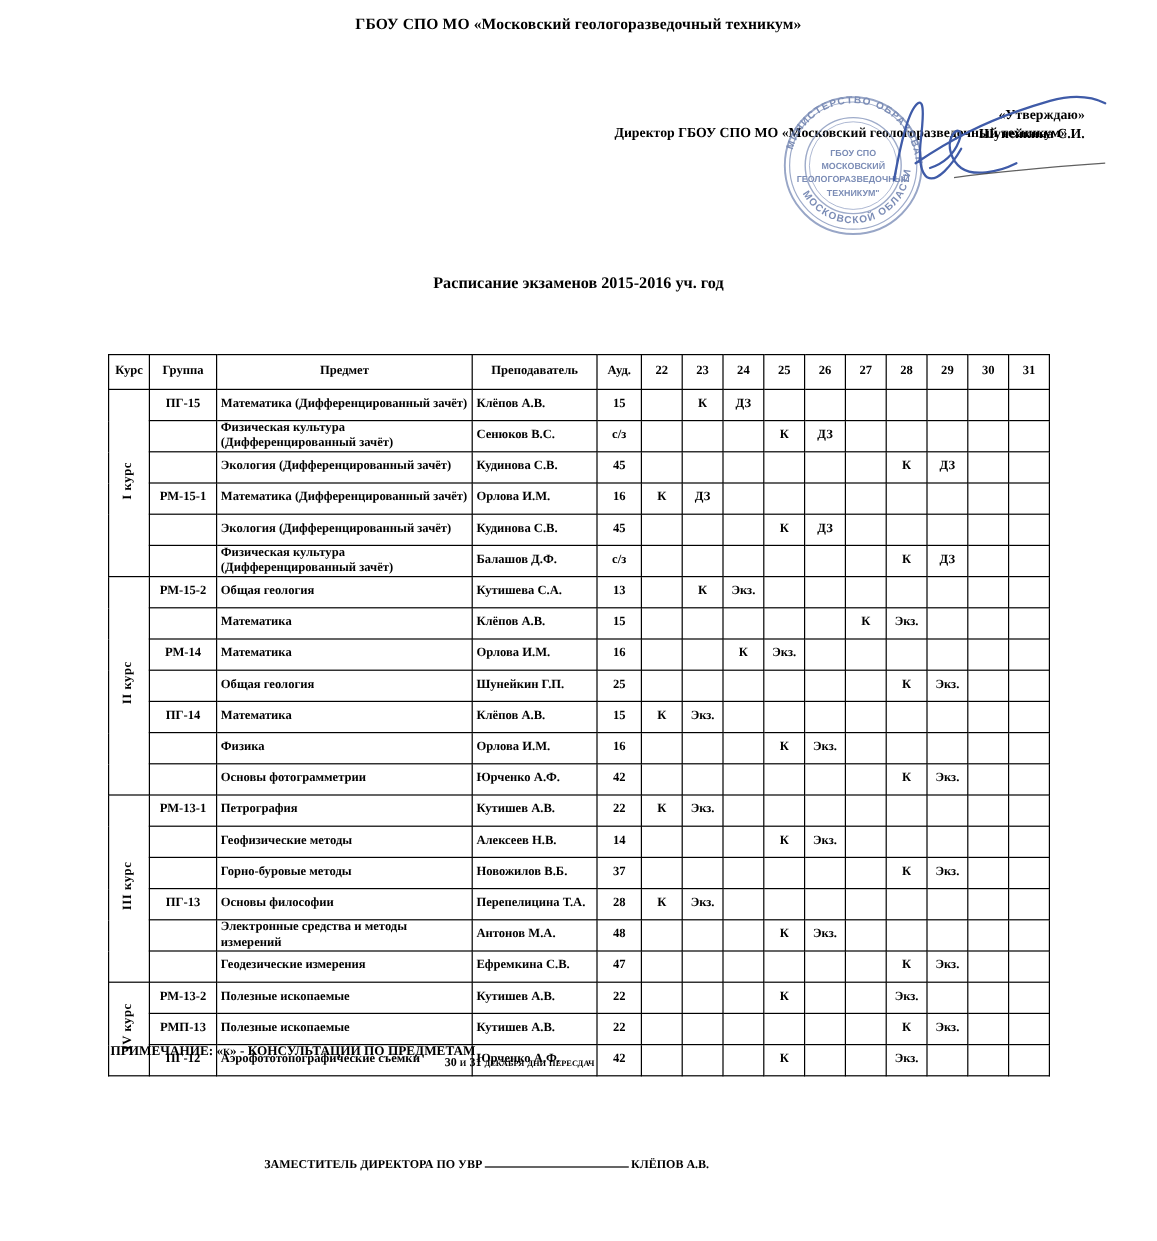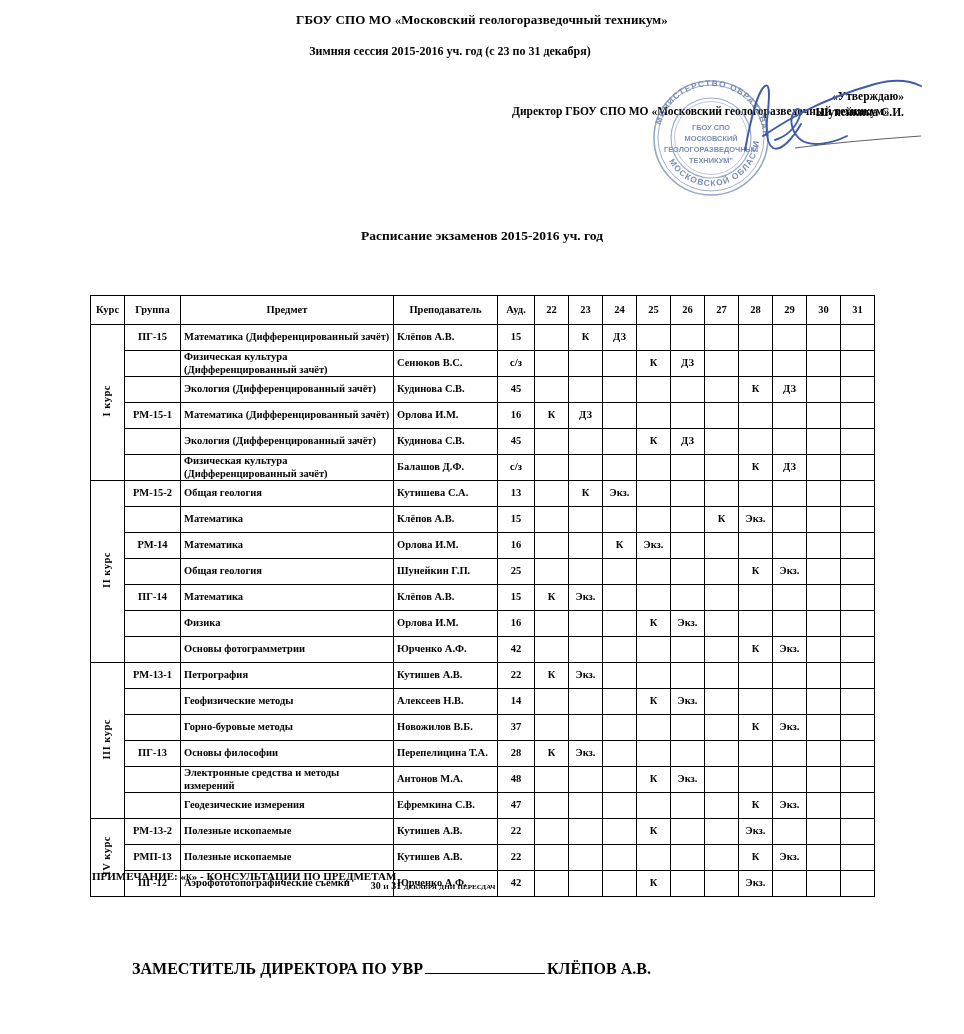--- a/index.html
+++ b/index.html
@@ -178,44 +178,43 @@
     left: 0;
     top: 880px;
     width: 866px;
     text-align: center;
     font-size: 10px;
     font-weight: bold;
     font-variant: small-caps;
   }
   .sign-footer {
     position: absolute;
-    left: 2px;
+    left: 16px;
     top: 960px;
     width: 779px;
     text-align: center;
-    font-size: 16px;
+    font-size: 10px;
     font-weight: bold;
     font-variant: small-caps;
   }
   .sign-rule {
     display: inline-block;
     width: 120px;
     border-bottom: 1px solid #000;
     margin: 0 2px;
     vertical-align: baseline;
     height: 12px;
   }
 </style>
 </head>
 <body>
 
 <div class="page">
 
   <div class="org-title">ГБОУ СПО МО «Московский геологоразведочный техникум»</div>
-  <div class="session-line">Зимняя  сессия 2015-2016 уч. год (с 23 по 31 декабря)</div>
 
   <div class="approve-block">
     <div>«Утверждаю»</div>
     <div>Шунейкина С.И.</div>
   </div>
   <div class="approve-line-director">Директор ГБОУ СПО МО «Московский геологоразведочный техникум»</div>
 
   <svg class="stamp" viewBox="0 0 132 132" aria-hidden="true">
     <defs>
       <path id="arcOuterTop" d="M 14,66 A 52,52 0 0 1 118,66"></path>

